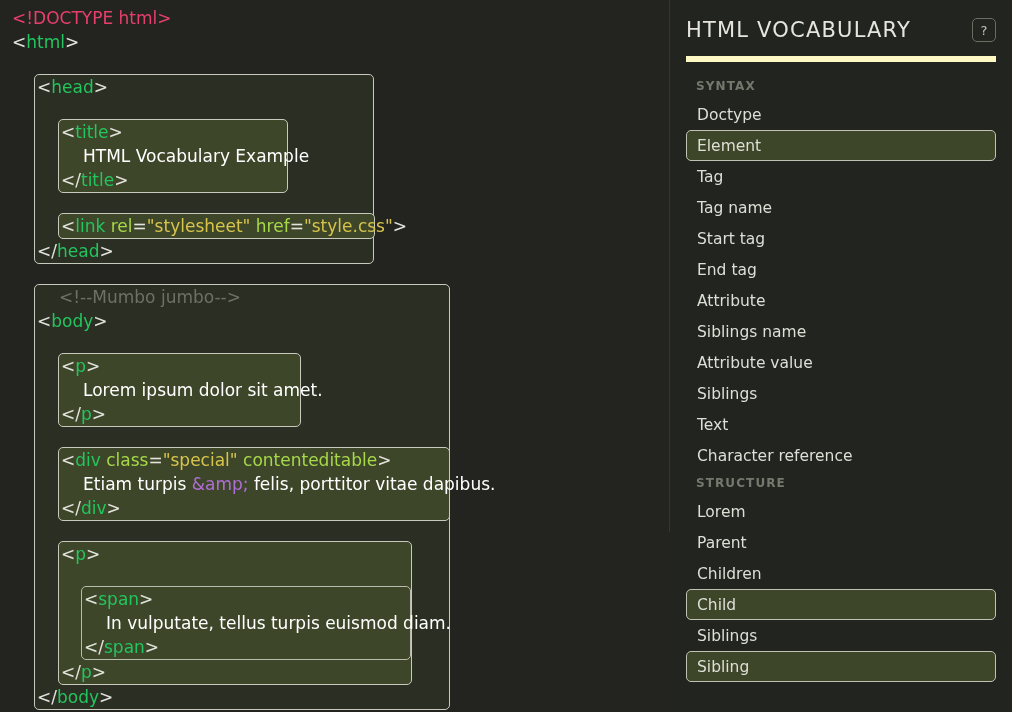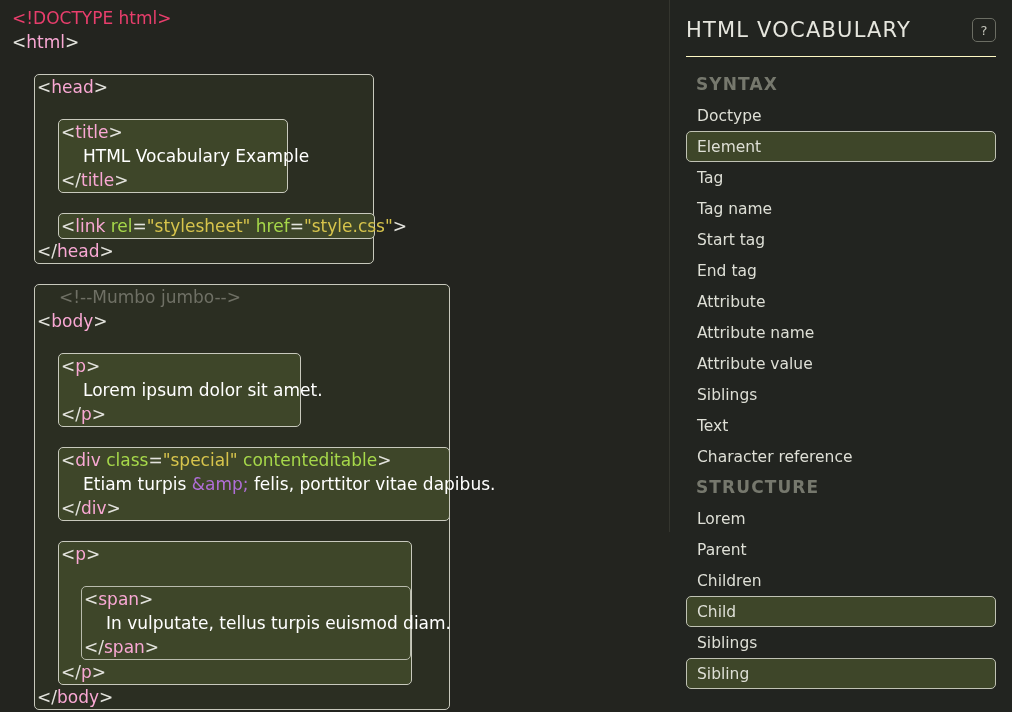--- a/index.html
+++ b/index.html
@@ -38,59 +38,59 @@
     margin-top: 20px;
   }
   .elbox.lvl1 { background: #2b2e22; }
   .elbox.lvl2 { background: #3e4629; }
   .elbox.lvl3 { background: #3e4629; border-color: #b9bbad; }
 
   .pad-l { padding-left: 2px; }
 
   
   .t-punc   { color: #e3e3dd; }
-  .t-tag    { color: #f9a8d4; }
+  .t-tag    { color: #22c55e; }
   .t-doct   { color: #e83e6c; }
   .t-attr   { color: #a6d84a; }
   .t-val    { color: #d7c44c; }
   .t-text   { color: #ffffff; }
   .t-cmt    { color: #6f7065; }
   .t-cref   { color: #b06ed8; }
 
   
   #panel {
     width: 342px; height: 712px;
     background: #222420;
     padding: 0 16px;
   }
   #panel-head {
     display: flex; align-items: center; justify-content: space-between;
     padding: 18px 0 14px 0;
-    border-bottom: 1px solid #fef9c3;
+    border-bottom: 6px solid #fef9c3;
   }
   #panel-title {
     font-size: 21px;
     letter-spacing: 1.2px;
     color: #e6e6de;
     font-weight: 400;
   }
   #help-btn {
     width: 24px; height: 24px;
     border: 1px solid #6b6d63;
     border-radius: 5px;
     color: #c3c4ba;
     font-size: 13px;
     display: flex; align-items: center; justify-content: center;
     background: transparent;
     cursor: pointer;
     flex: none;
   }
   .voc-list { padding-top: 12px; }
   .voc-group-label {
-    font-size: 17px;
+    font-size: 12px;
     letter-spacing: 1.1px;
     color: #76786d;
     font-weight: bold;
     padding: 5px 10px 6px 10px;
   }
   .voc-item {
     font-size: 15.5px;
     color: #dedfd6;
     padding: 5px 10px;
     height: 31px;
@@ -222,21 +222,21 @@
     </div>
     <div class="voc-list" id="voc-list">
         <div class="voc-group-label">SYNTAX</div>
         <div class="voc-item">Doctype</div>
         <div class="voc-item sel">Element</div>
         <div class="voc-item">Tag</div>
         <div class="voc-item">Tag name</div>
         <div class="voc-item">Start tag</div>
         <div class="voc-item">End tag</div>
         <div class="voc-item">Attribute</div>
-        <div class="voc-item">Attribute name</div>
+        <div class="voc-item">Siblings name</div>
         <div class="voc-item">Attribute value</div>
         <div class="voc-item">Siblings</div>
         <div class="voc-item">Text</div>
         <div class="voc-item">Character reference</div>
         <div class="voc-group-label">STRUCTURE</div>
         <div class="voc-item">Lorem</div>
         <div class="voc-item">Parent</div>
         <div class="voc-item">Children</div>
         <div class="voc-item sel">Child</div>
         <div class="voc-item">Siblings</div>

